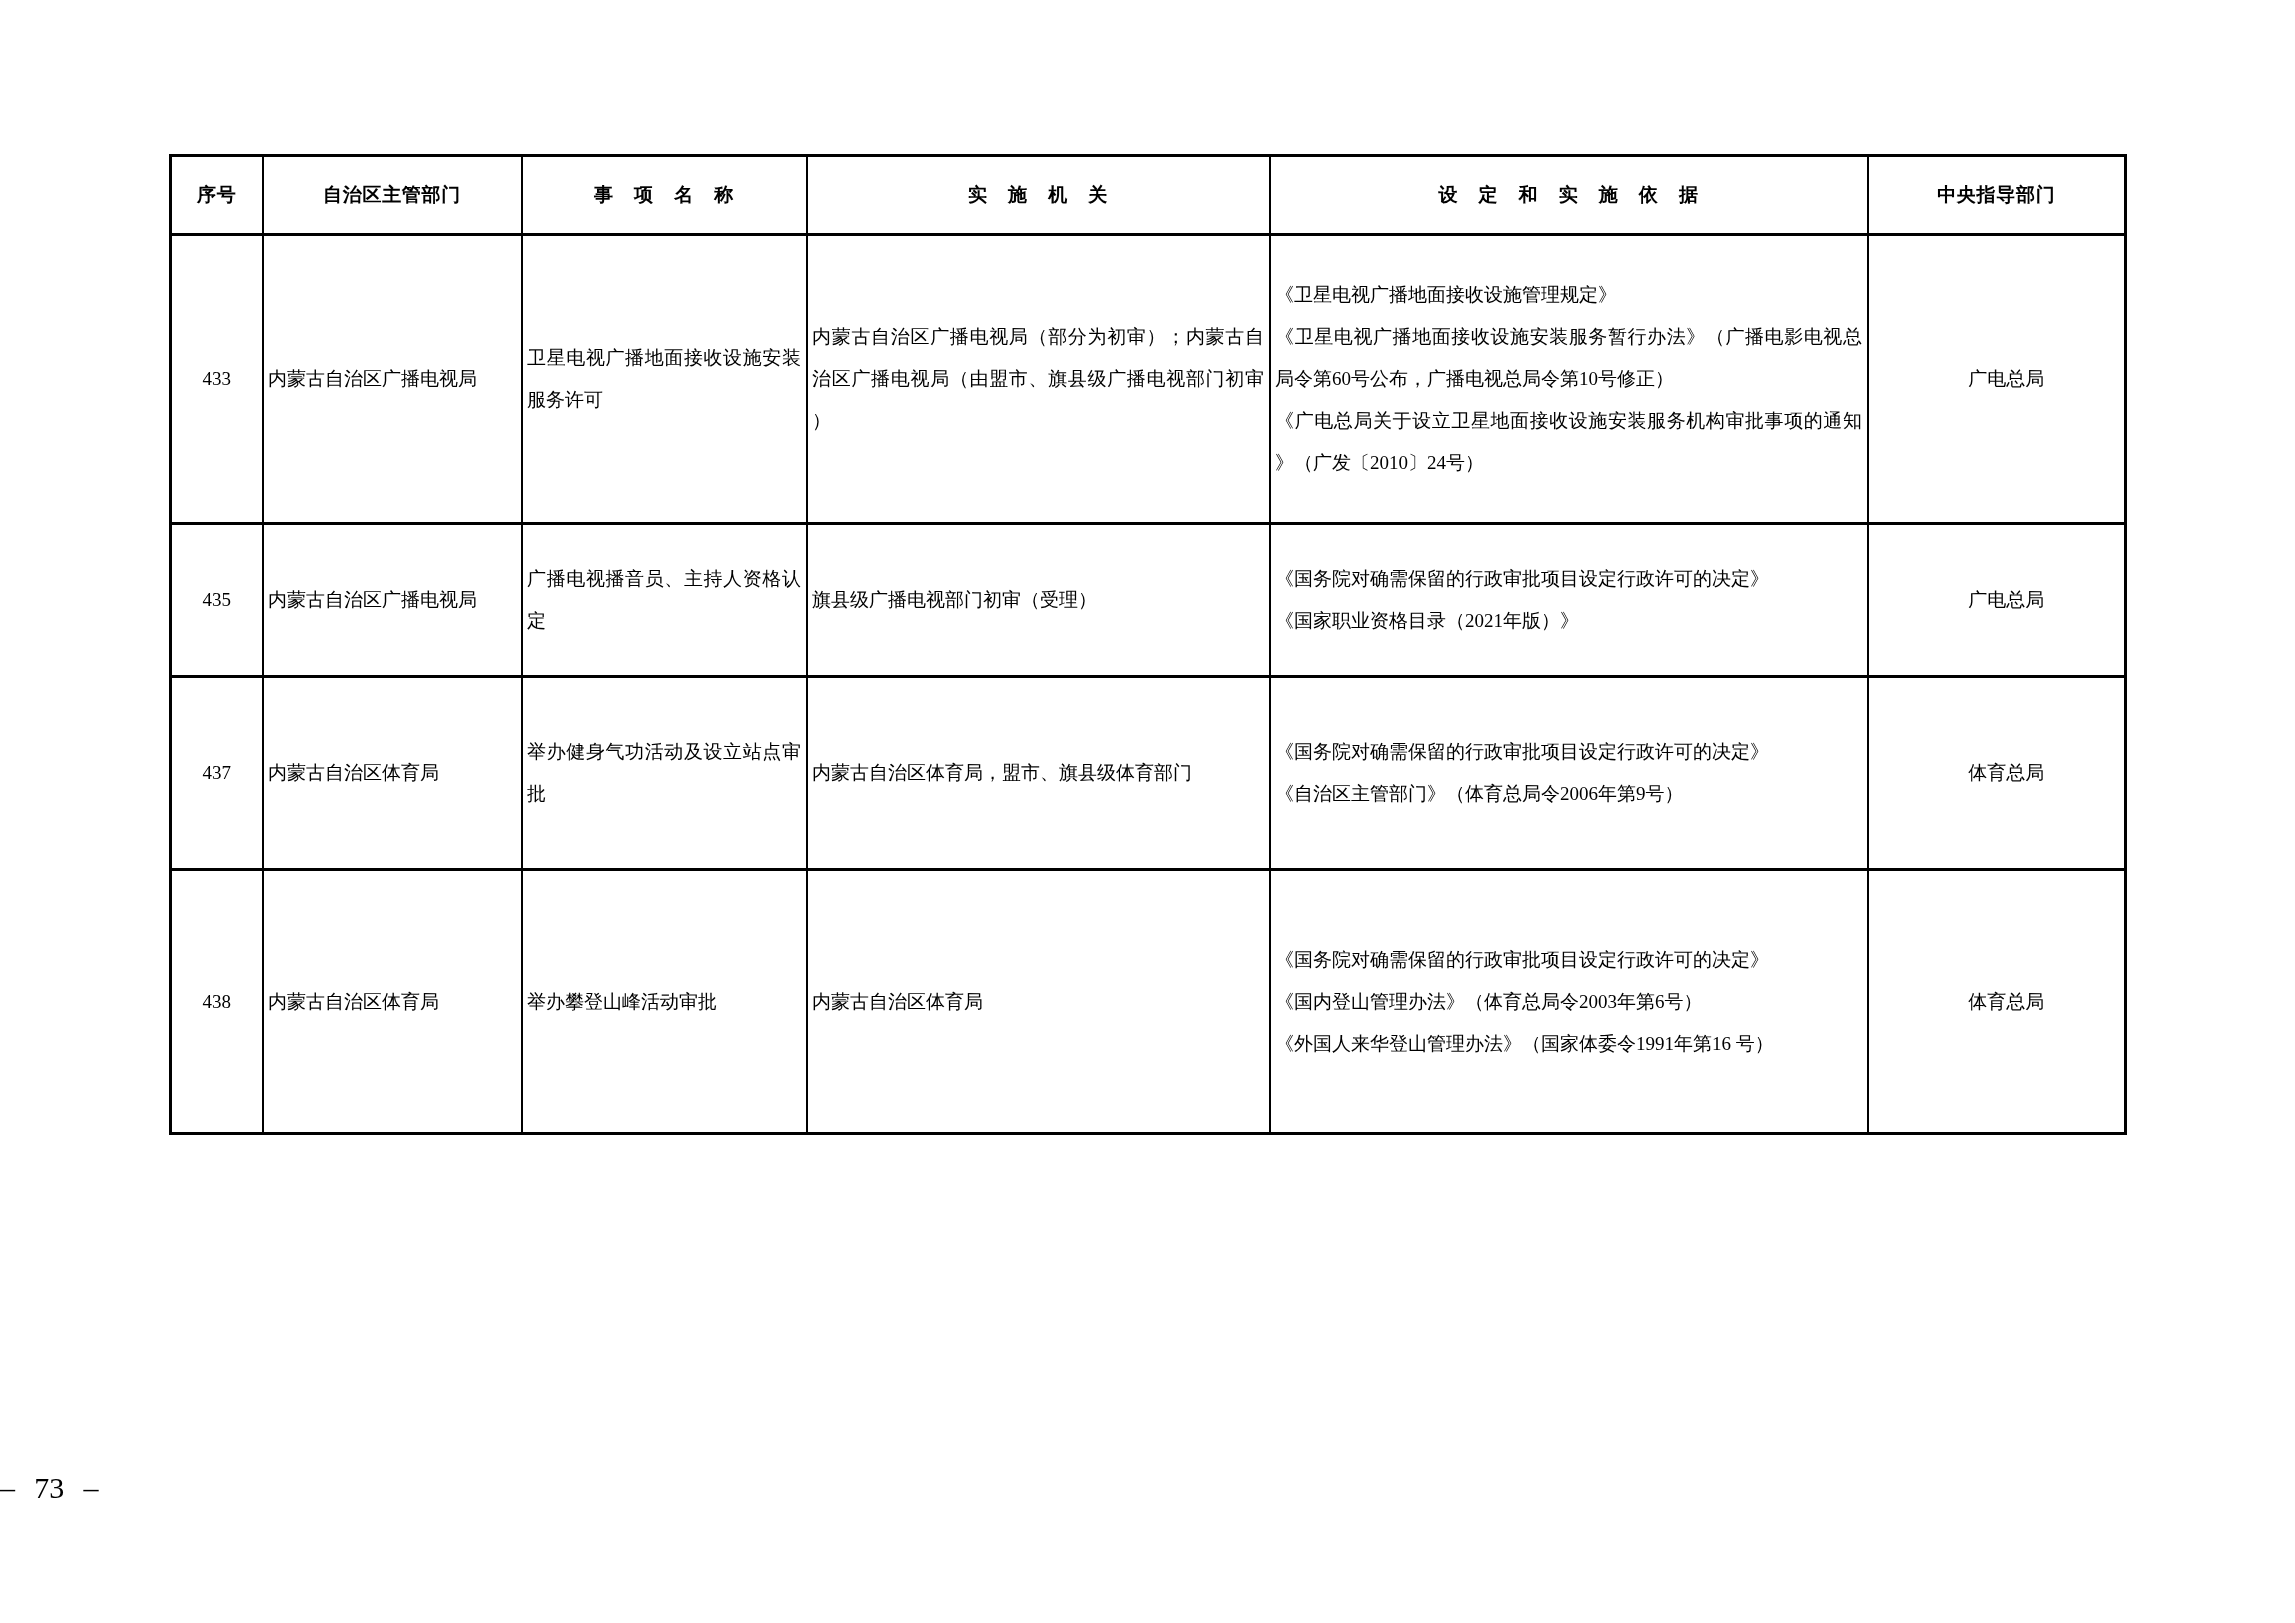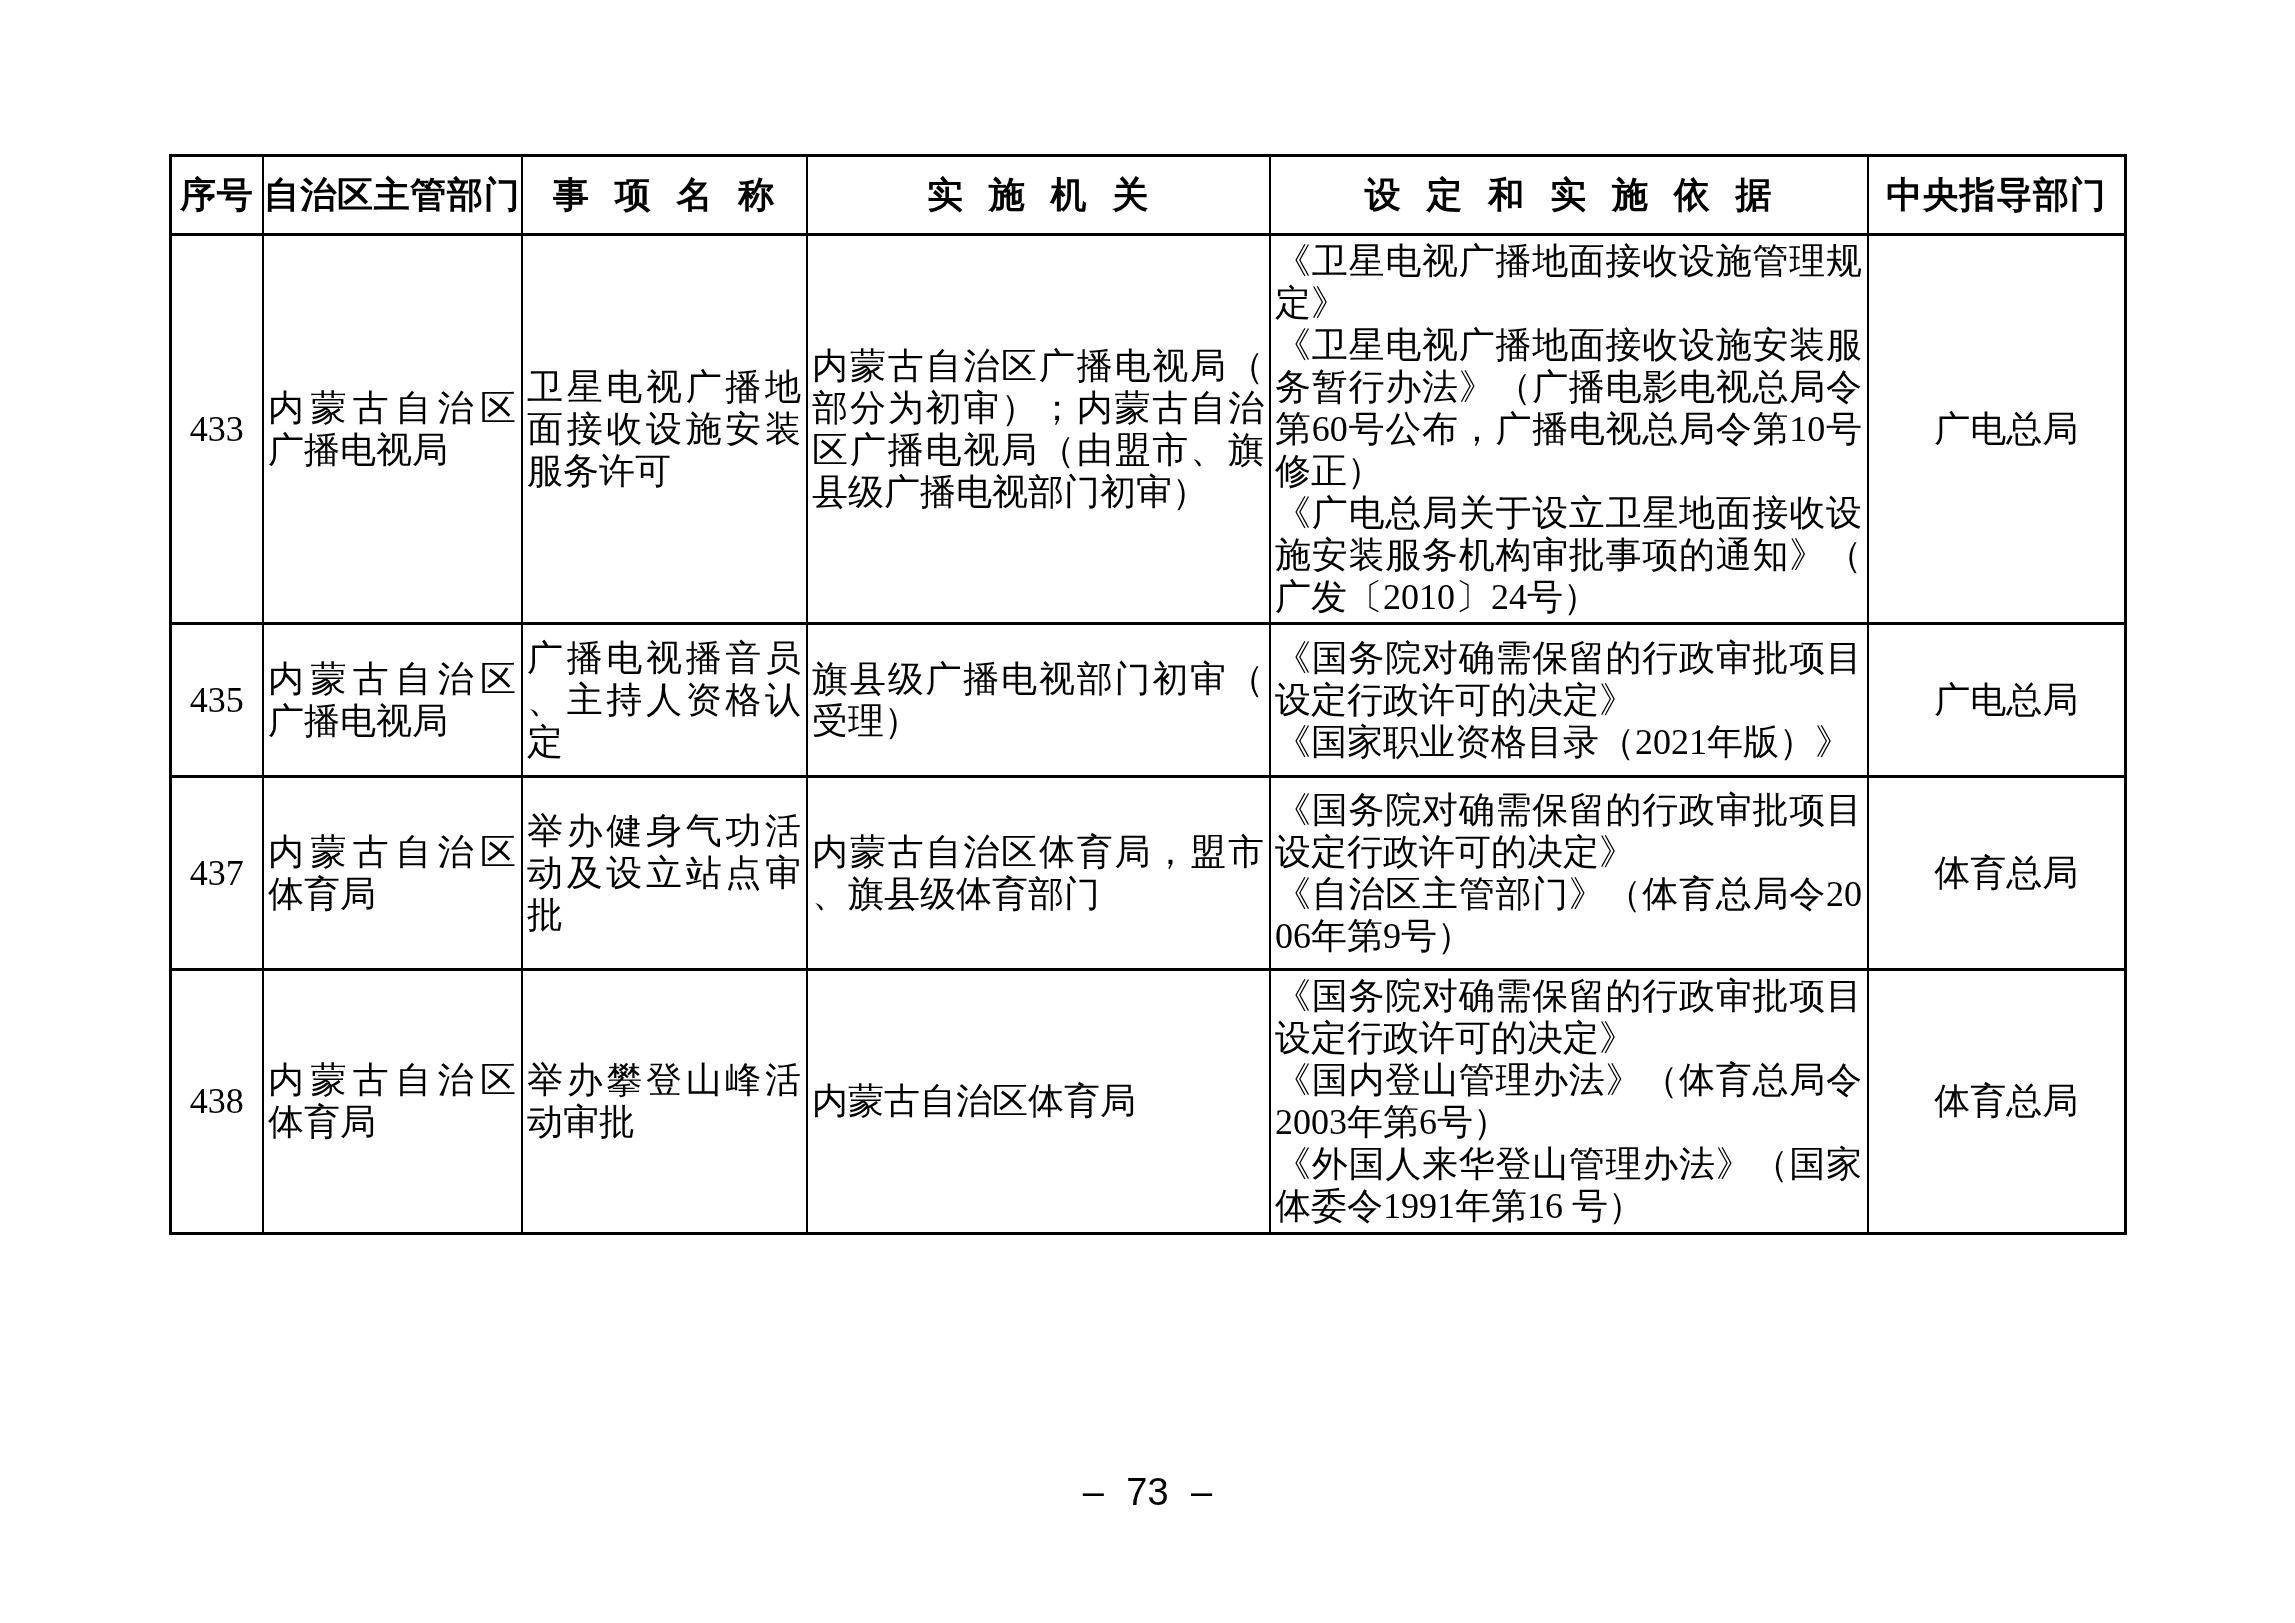--- a/index.html
+++ b/index.html
@@ -28,21 +28,21 @@
   col.c3 { width: 463px; }
   col.c4 { width: 598px; }
   col.c5 { width: 258px; }
 
   th, td {
     border-left: 2.6px solid #000;
     border-right: 2.6px solid #000;
     border-top: 3.9px solid #000;
     border-bottom: 3.9px solid #000;
     vertical-align: middle;
-    font-size: 36px;
+    font-size: 19px;
   }
   tr.hrow { height: 79px; }
   tr.r433 { height: 289px; }
   tr.r434 { height: 151px; }
   tr.r435 { height: 153px; }
   tr.r436 { height: 151px; }
   tr.r437 { height: 193px; }
   tr.r438 { height: 264px; }
 
   th {
@@ -75,24 +75,23 @@
   td.c-center {
     text-align: center;
     line-height: 42px;
     padding-left: 20px;
   }
   .footer {
     position: absolute;
     left: 0;
     right: 0;
     top: 1471px;
-    text-align: center;
-    font-size: 38px;
+    font-size: 30px;
     word-spacing: 11.8px;
-    font-family: Liberation Sans, sans-serif;
+    font-family: Liberation Serif, serif;
     color: #000;
   }
 </style>
 </head>
 <body>
 
 <div class="page">
 
   <table class="grid">
     <colgroup>

